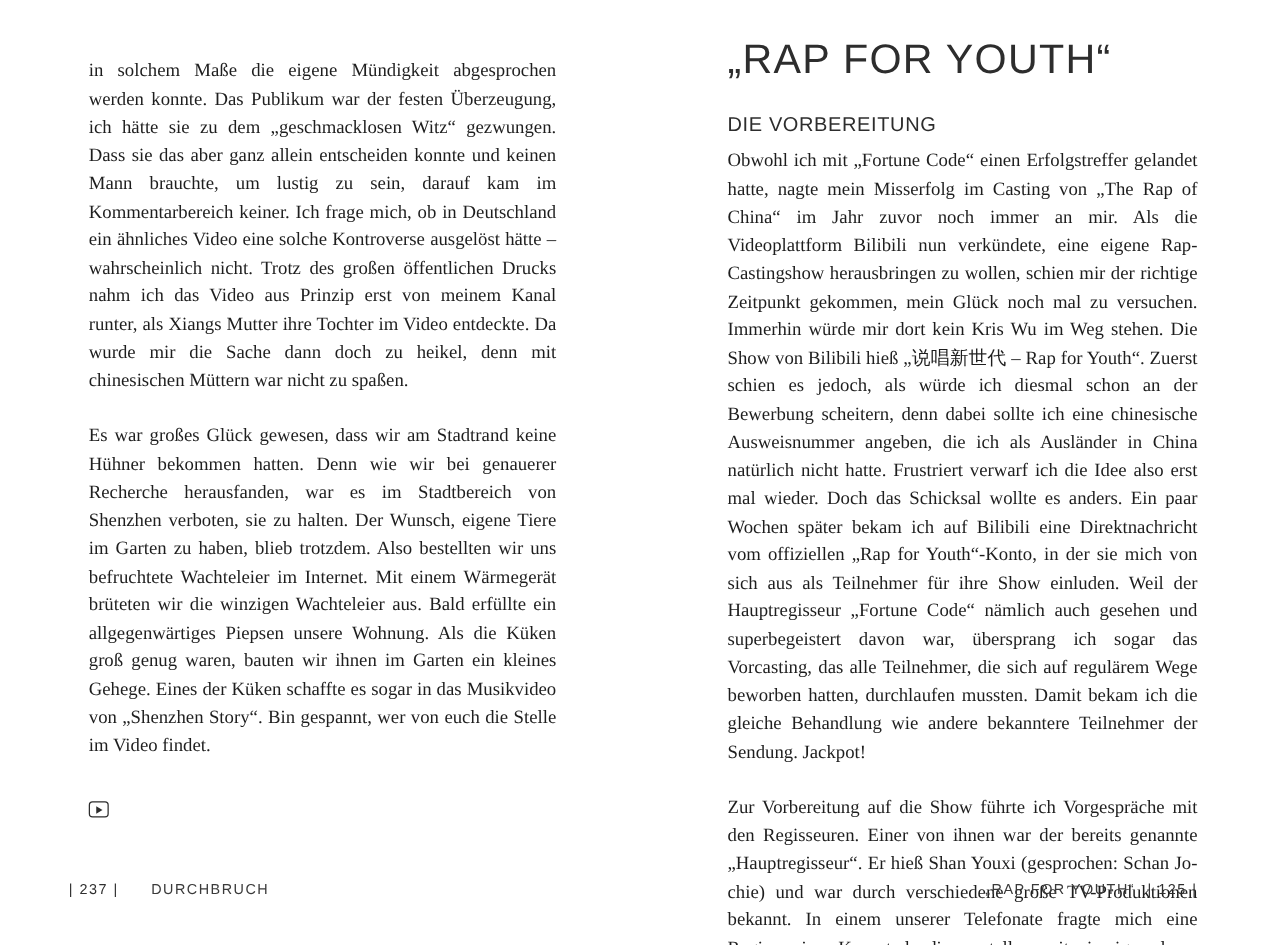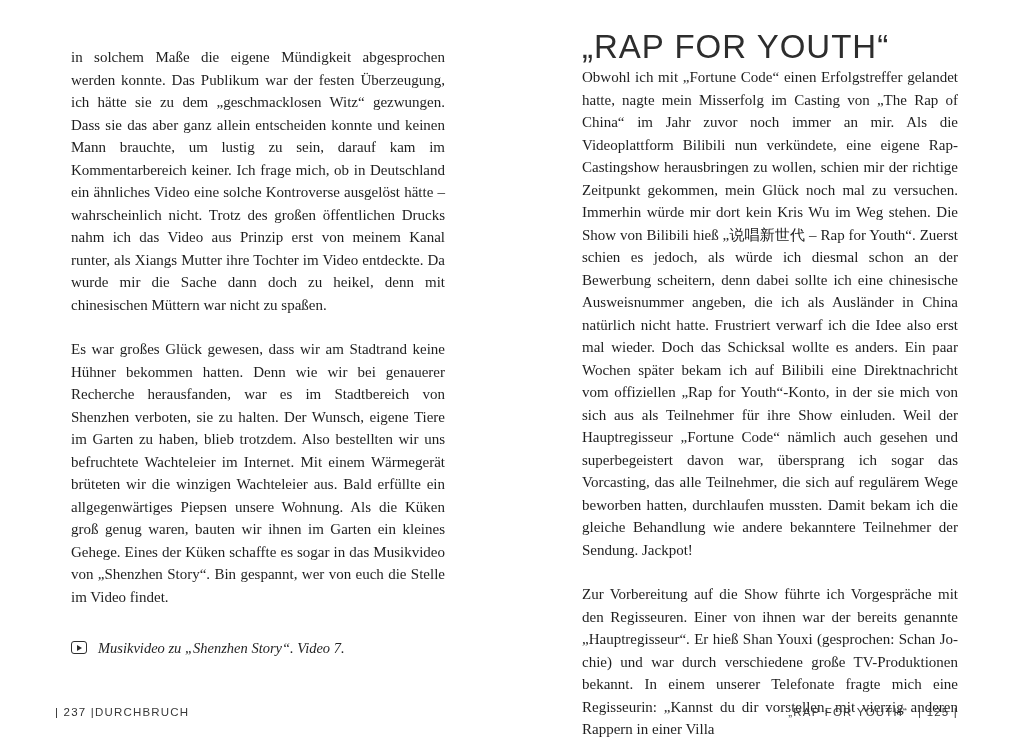--- a/index.html
+++ b/index.html
@@ -98,42 +98,42 @@
     top: 706px;
     font-family: "Liberation Sans", sans-serif;
     font-size: 11.5px;
     letter-spacing: 1.2px;
     color: #3a3a3a;
     white-space: nowrap;
   }
   .footer-left  { left: 0; }
   .footer-right { right: 0; text-align: right; }
   .footer .page-marker { color: #2f2f2f; }
-  .footer-left  .chapter-label { margin-left: 0; }
+  .footer-left  .chapter-label { margin-left: 26px; }
   .footer-right .page-marker   { margin-left: 10px; }
 </style>
 </head>
 <body>
 
 <div class="page page-left">
   <div class="body-text">
     <p class="para">in solchem Maße die eigene Mündigkeit abgesprochen werden konnte. Das Publikum war der festen Überzeugung, ich hätte sie zu dem „geschmacklosen Witz“ gezwungen. Dass sie das aber ganz allein entscheiden konnte und keinen Mann brauchte, um lustig zu sein, darauf kam im Kommentarbereich keiner. Ich frage mich, ob in Deutschland ein ähnliches Video eine solche Kontroverse ausgelöst hätte – wahrscheinlich nicht. Trotz des großen öffentlichen Drucks nahm ich das Video aus Prinzip erst von meinem Kanal runter, als Xiangs Mutter ihre Tochter im Video entdeckte. Da wurde mir die Sache dann doch zu heikel, denn mit chinesischen Müttern war nicht zu spaßen.</p>
     <p class="para">Es war großes Glück gewesen, dass wir am Stadtrand keine Hühner bekommen hatten. Denn wie wir bei genauerer Recherche herausfanden, war es im Stadtbereich von Shenzhen verboten, sie zu halten. Der Wunsch, eigene Tiere im Garten zu haben, blieb trotzdem. Also bestellten wir uns befruchtete Wachteleier im Internet. Mit einem Wärmegerät brüteten wir die winzigen Wachteleier aus. Bald erfüllte ein allgegenwärtiges Piepsen unsere Wohnung. Als die Küken groß genug waren, bauten wir ihnen im Garten ein kleines Gehege. Eines der Küken schaffte es sogar in das Musikvideo von „Shenzhen Story“. Bin gespannt, wer von euch die Stelle im Video findet.</p>
     <div class="media-note">
       <span class="play-icon"></span>
-      <span class="note-text">Musikvideo zu „Shenzhen Story“. Video 7.</span>
     </div>
   </div>
   <div class="footer footer-left">
     <span class="page-marker">| 237 |</span><span class="chapter-label">DURCHBRUCH</span>
   </div>
 </div>
 
 <div class="page page-right">
   <div class="body-text">
     <h1 class="chapter-title">„RAP FOR YOUTH“</h1>
+    <h2 class="section-heading">DIE VORBEREITUNG</h2>
     <p class="para">Obwohl ich mit „Fortune Code“ einen Erfolgstreffer gelandet hatte, nagte mein Misserfolg im Casting von „The Rap of China“ im Jahr zuvor noch immer an mir. Als die Videoplattform Bilibili nun verkündete, eine eigene Rap-Castingshow herausbringen zu wollen, schien mir der richtige Zeitpunkt gekommen, mein Glück noch mal zu versuchen. Immerhin würde mir dort kein Kris Wu im Weg stehen. Die Show von Bilibili hieß „说唱新世代 – Rap for Youth“. Zuerst schien es jedoch, als würde ich diesmal schon an der Bewerbung scheitern, denn dabei sollte ich eine chinesische Ausweisnummer angeben, die ich als Ausländer in China natürlich nicht hatte. Frustriert verwarf ich die Idee also erst mal wieder. Doch das Schicksal wollte es anders. Ein paar Wochen später bekam ich auf Bilibili eine Direktnachricht vom offiziellen „Rap for Youth“-Konto, in der sie mich von sich aus als Teilnehmer für ihre Show einluden. Weil der Hauptregisseur „Fortune Code“ nämlich auch gesehen und superbegeistert davon war, übersprang ich sogar das Vorcasting, das alle Teilnehmer, die sich auf regulärem Wege beworben hatten, durchlaufen mussten. Damit bekam ich die gleiche Behandlung wie andere bekanntere Teilnehmer der Sendung. Jackpot!</p>
     <p class="para">Zur Vorbereitung auf die Show führte ich Vorgespräche mit den Regisseuren. Einer von ihnen war der bereits genannte „Hauptregisseur“. Er hieß Shan Youxi (gesprochen: Schan Jo-chie) und war durch verschiedene große TV-Produktionen bekannt. In einem unserer Telefonate fragte mich eine Regisseurin: „Kannst du dir vorstellen, mit vierzig anderen Rappern in einer Villa</p>
   </div>
   <div class="footer footer-right">
     <span class="chapter-label">„RAP FOR YOUTH“</span><span class="page-marker">| 125 |</span>
   </div>
 </div>
 
 </body></html>

